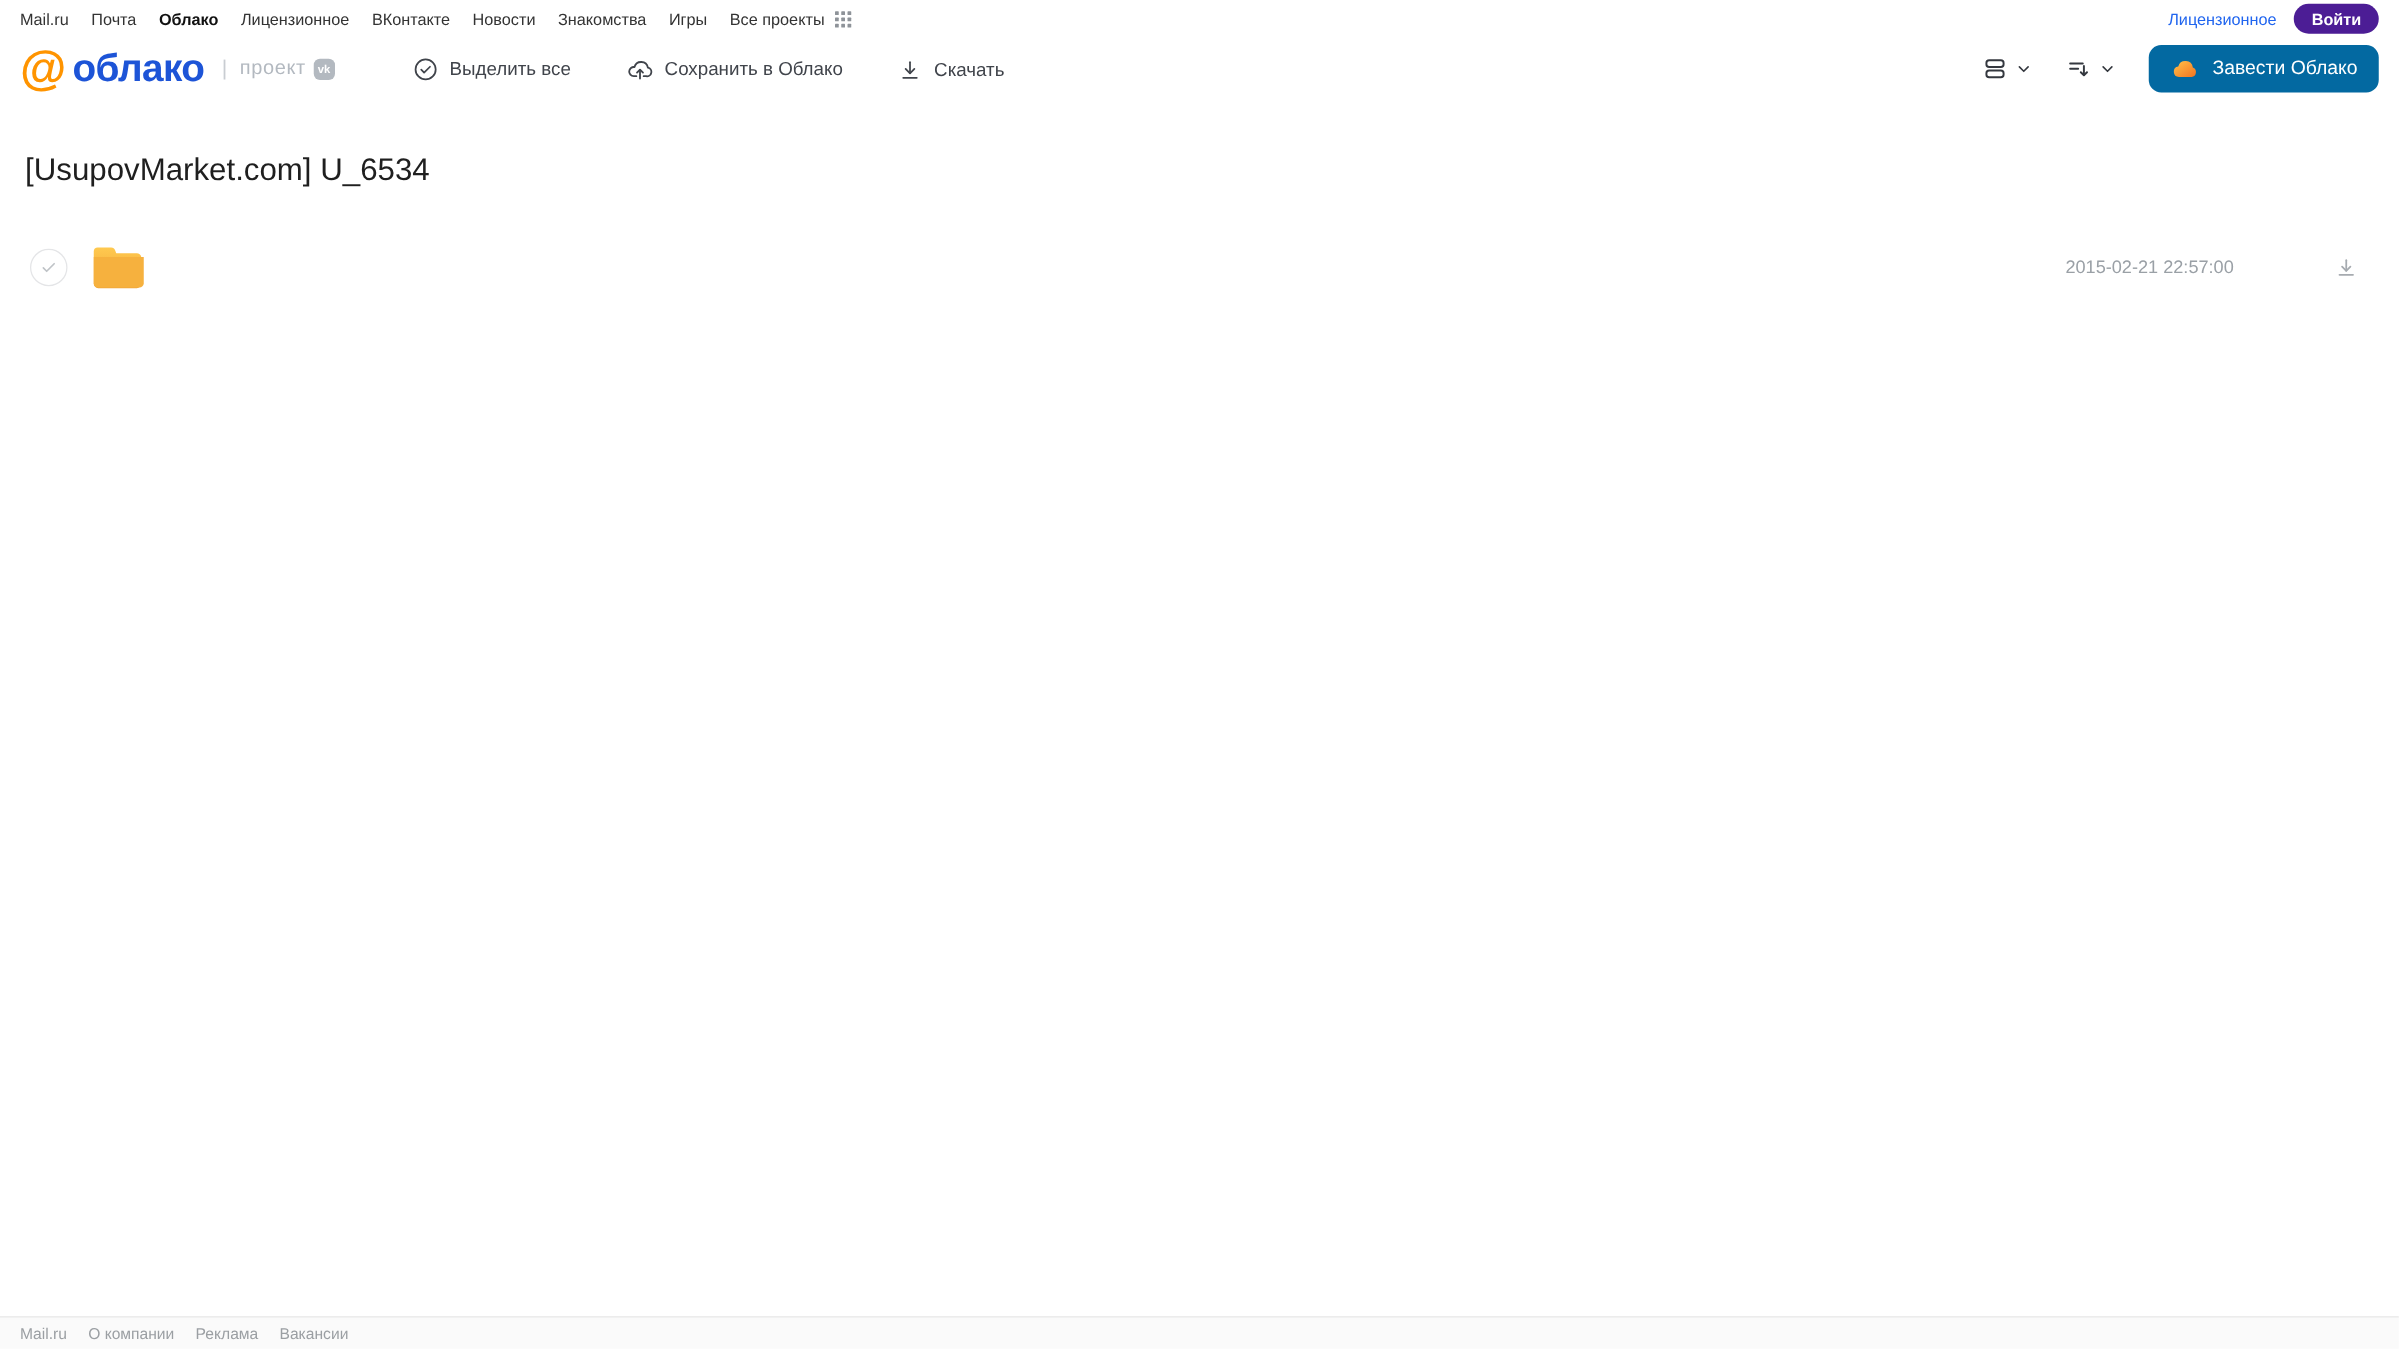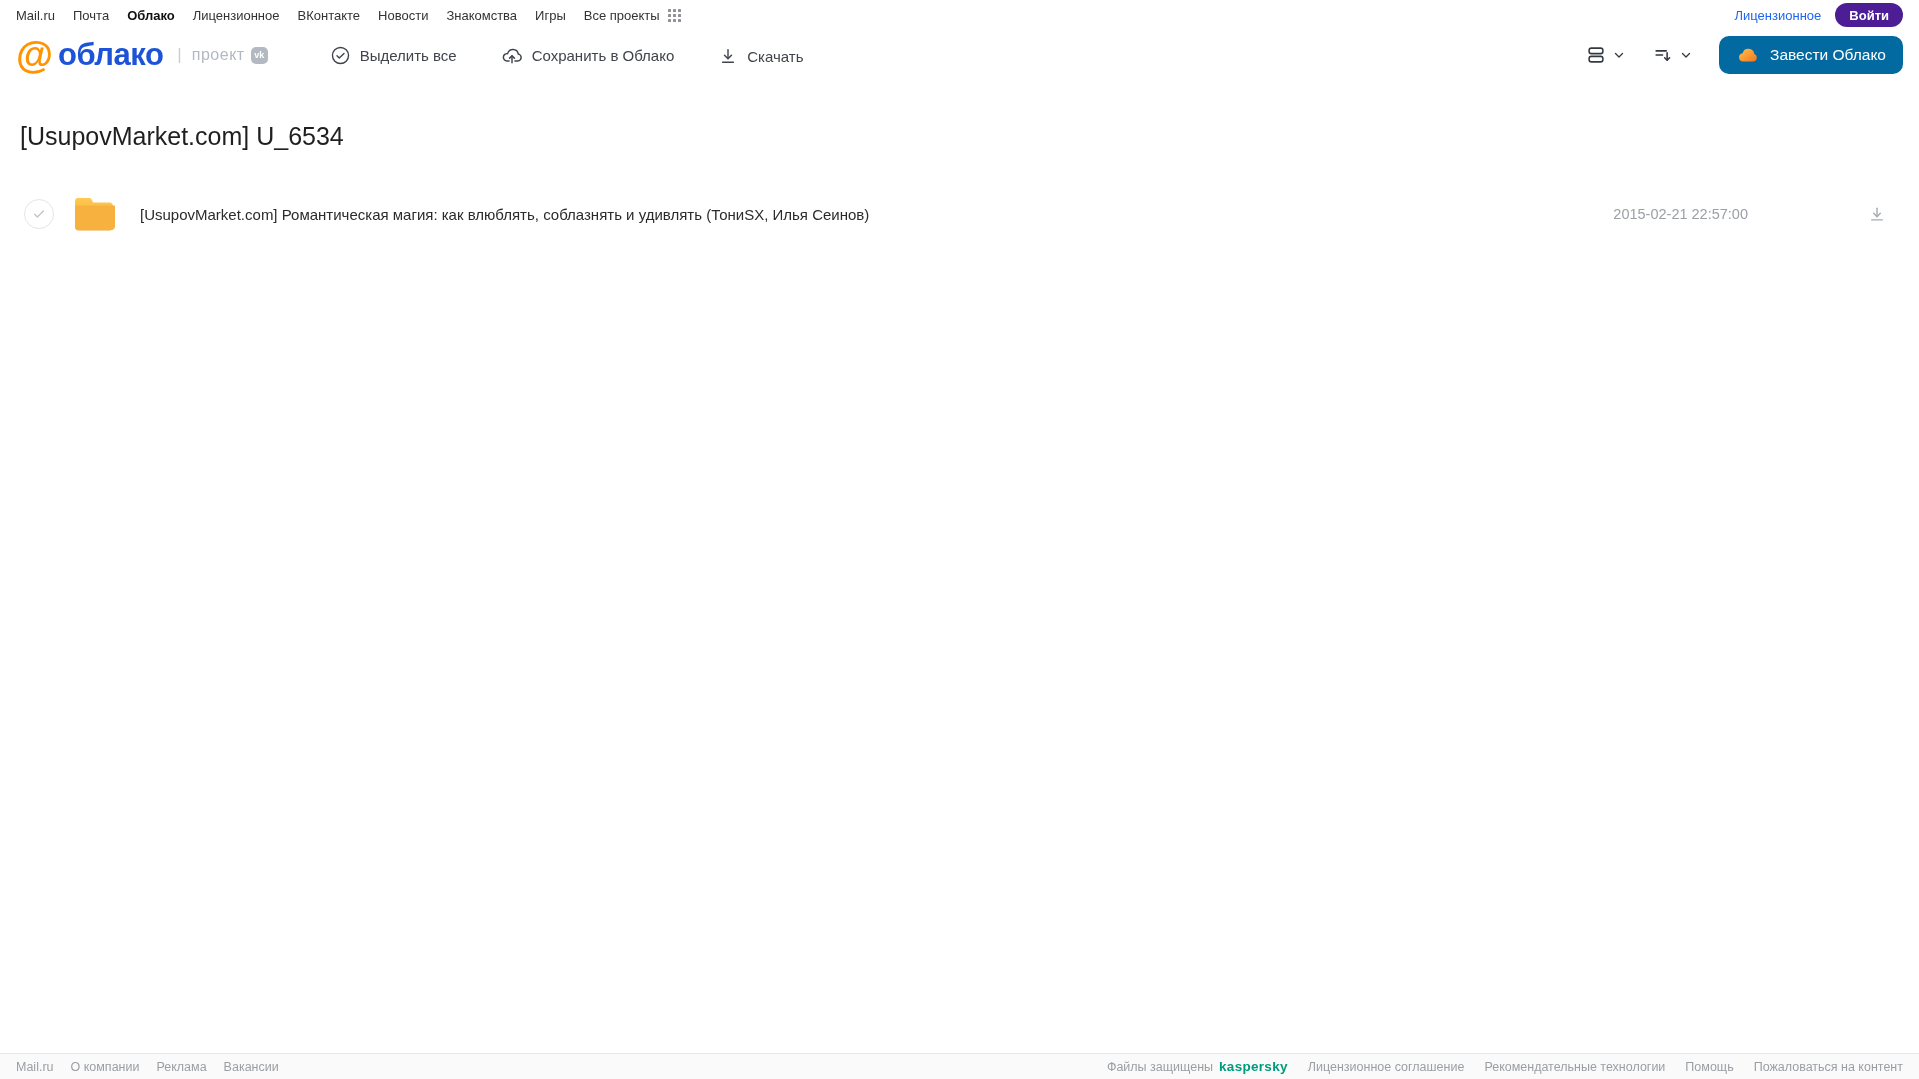--- a/index.html
+++ b/index.html
@@ -49,21 +49,21 @@
   .page-title { font-size:25px; font-weight:500; color:#1f1f1f; margin:40px 0 0 20px; }
 
   .file-row { display:flex; align-items:center; height:46px; margin-top:40px;
     padding:0 32px 0 24px; cursor:pointer; }
   .row-check { width:30px; height:30px; min-width:30px; border-radius:50%;
     border:1.5px solid #e4e5e7; display:flex; align-items:center; justify-content:center;
     background:#fff; margin-right:18px; cursor:pointer; }
   .folder-ic { margin-right:22px; display:flex; }
   .file-name { font-size:15px; color:#2b2b2b; }
   .file-row .spacer { flex:1; }
-  .file-date { font-size:14.5px; color:#9aa0a6; margin-right:119px; }
+  .file-date { font-size:14.5px; color:#9aa0a6; margin-right:80px; }
   .row-dl { display:flex; cursor:pointer; }
 
   
   .footer { position:absolute; left:0; right:0; bottom:0; height:26px;
     background:#fafafa; border-top:1px solid #e8e8e8; display:flex; align-items:center;
     padding:0 16px; font-size:12.5px; color:#9b9fa3; }
   .f-left { display:flex; gap:17px; }
   .footer .spacer { flex:1; }
   .f-right { display:flex; gap:20px; align-items:center; }
   .kasp-wrap { display:flex; gap:6px; align-items:baseline; }
@@ -202,43 +202,32 @@
       <defs>
         <linearGradient id="fold" x1="0" y1="0" x2="0" y2="1">
           <stop offset="0" stop-color="#ffc94f"></stop>
             <stop offset="1" stop-color="#f0a437"></stop>
         </linearGradient>
       </defs>
       <path fill="url(#fold)" d="M6 4h11c1.6 0 2.5 0.8 3 2l1 2.5h16.5c1.9 0 3.5 1.6 3.5 3.5v21c0 1.9-1.6 3.5-3.5 3.5h-31C4.6 36.5 3 34.9 3 33V7c0-1.7 1.3-3 3-3z"></path>
       <path fill="#f6b13e" d="M3 11.5h40v21c0 1.9-1.6 3.5-3.5 3.5h-33C4.6 36 3 34.4 3 32.5z"></path>
     </svg>
   </span>
-  <span class="file-name">[UsupovMarket.com] Романтическая магия: как влюблять, соблазнять и удивлять (ТониSX, Илья Сеинов)</span>
   <span class="spacer"></span>
   <span class="file-date">2015-02-21 22:57:00</span>
   <span class="row-dl">
     <svg width="20" height="20" viewBox="0 0 24 24" fill="none" stroke="#a6abb0" stroke-width="1.7" stroke-linecap="round" stroke-linejoin="round">
       <path d="M12 5v10"></path>
         <path d="M8 11.2l4 4 4-4"></path>
         <path d="M5.5 19h13"></path>
     </svg>
   </span>
 </div>
 
 <div class="footer">
   <div class="f-left">
     <a>Mail.ru</a>
     <a>О компании</a>
     <a>Реклама</a>
     <a>Вакансии</a>
   </div>
   <div class="spacer"></div>
-  <div class="f-right">
-    <span class="kasp-wrap">
-      <span>Файлы защищены</span>
-      <a class="kasp-logo">kaspersky</a>
-    </span>
-    <a>Лицензионное соглашение</a>
-    <a>Рекомендательные технологии</a>
-    <a>Помощь</a>
-    <a>Пожаловаться на контент</a>
-  </div>
 </div>
 
 </body></html>

